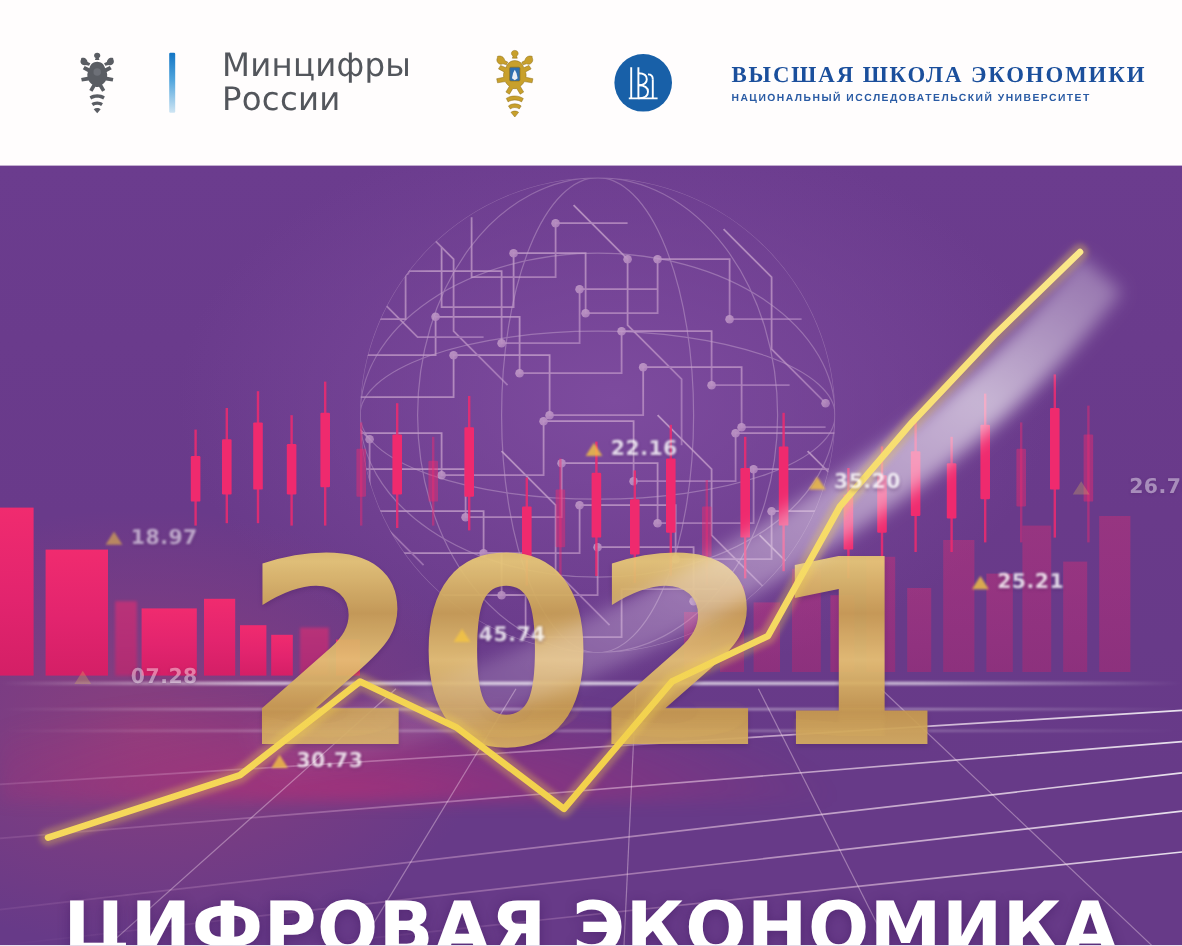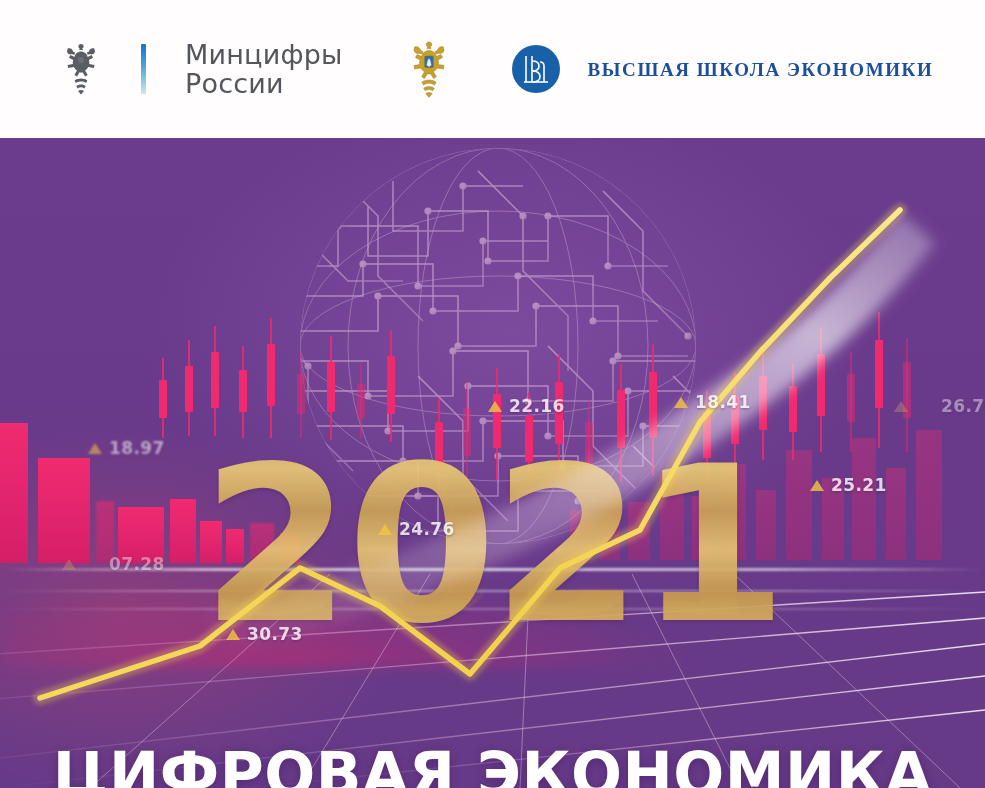--- a/index.html
+++ b/index.html
@@ -41,21 +41,21 @@
     font-size:12.5px;line-height:16.5px;color:#14161a;
     font-weight:700;letter-spacing:.1px;
     font-family:"Liberation Sans",sans-serif;
   }
   .hse-circle{
     width:48px;height:48px;border-radius:50%;
     background:#1860a8;flex:0 0 auto;position:relative;
     display:flex;align-items:center;justify-content:center;
   }
   .hse-circle svg{width:30px;height:32px;display:block;}
-  .hse-text{margin-left:0;}
+  .hse-text{margin-left:22px;}
   .hse-line1{
     font-size:19px;line-height:21px;color:#1b4f9c;font-weight:700;
     letter-spacing:1.6px;font-family:"Liberation Serif","DejaVu Serif",serif;
   }
   .hse-line2{
     font-size:8.6px;line-height:12px;color:#2a5ba4;font-weight:700;
     letter-spacing:1.25px;margin-top:2px;
     font-family:"Liberation Sans",sans-serif;
   }
 
@@ -223,20 +223,21 @@
             <path d="M11 8 q7 0 7 5 q0 5 -7 5"></path>
             <path d="M11 18 q8 0 8 5.5 q0 5.5 -8 5.5"></path>
             <path d="M23 13 L23 29"></path>
             <path d="M23 13 q0 -4 -4 -4"></path>
           </g>
           <path d="M3 29 L27 29" stroke="#ffffff" stroke-width="1.6"></path>
         </svg>
       </span>
       <span class="hse-text">
         <div class="hse-line1">ВЫСШАЯ ШКОЛА ЭКОНОМИКИ</div>
+        <div class="hse-line2">НАЦИОНАЛЬНЫЙ ИССЛЕДОВАТЕЛЬСКИЙ УНИВЕРСИТЕТ</div>
       </span>
     </div>
   </div>
 
   <div class="cover">
 
     <div class="globe">
       <svg viewBox="0 0 560 420" aria-hidden="true">
         <defs>
           <clipPath id="gclip">
@@ -476,29 +477,29 @@
     <div class="dlabel faint" style="left:62px;top:416px;">
       <span class="mk"></span>
       <span>07.28</span>
     </div>
     <div class="dlabel blur-soft" style="left:226px;top:486px;">
       <span class="mk"></span>
       <span>30.73</span>
     </div>
     <div class="dlabel blur-soft" style="left:378px;top:381px;">
       <span class="mk"></span>
-      <span>24.76</span>
-    </div>
-    <div class="dlabel blur-soft" style="left:488px;top:226px;margin-top:32px;">
+      <span>45.74</span>
+    </div>
+    <div class="dlabel blur-soft" style="left:488px;top:226px;">
       <span class="mk"></span>
       <span>22.16</span>
     </div>
     <div class="dlabel blur-soft" style="left:674px;top:254px;">
       <span class="mk"></span>
-      <span>18.41</span>
+      <span>35.20</span>
     </div>
     <div class="dlabel blur-soft" style="left:810px;top:337px;">
       <span class="mk"></span>
       <span>25.21</span>
     </div>
     <div class="dlabel faint" style="left:894px;top:258px;">
       <span class="mk"></span>
       <span>26.70</span>
     </div>
 

